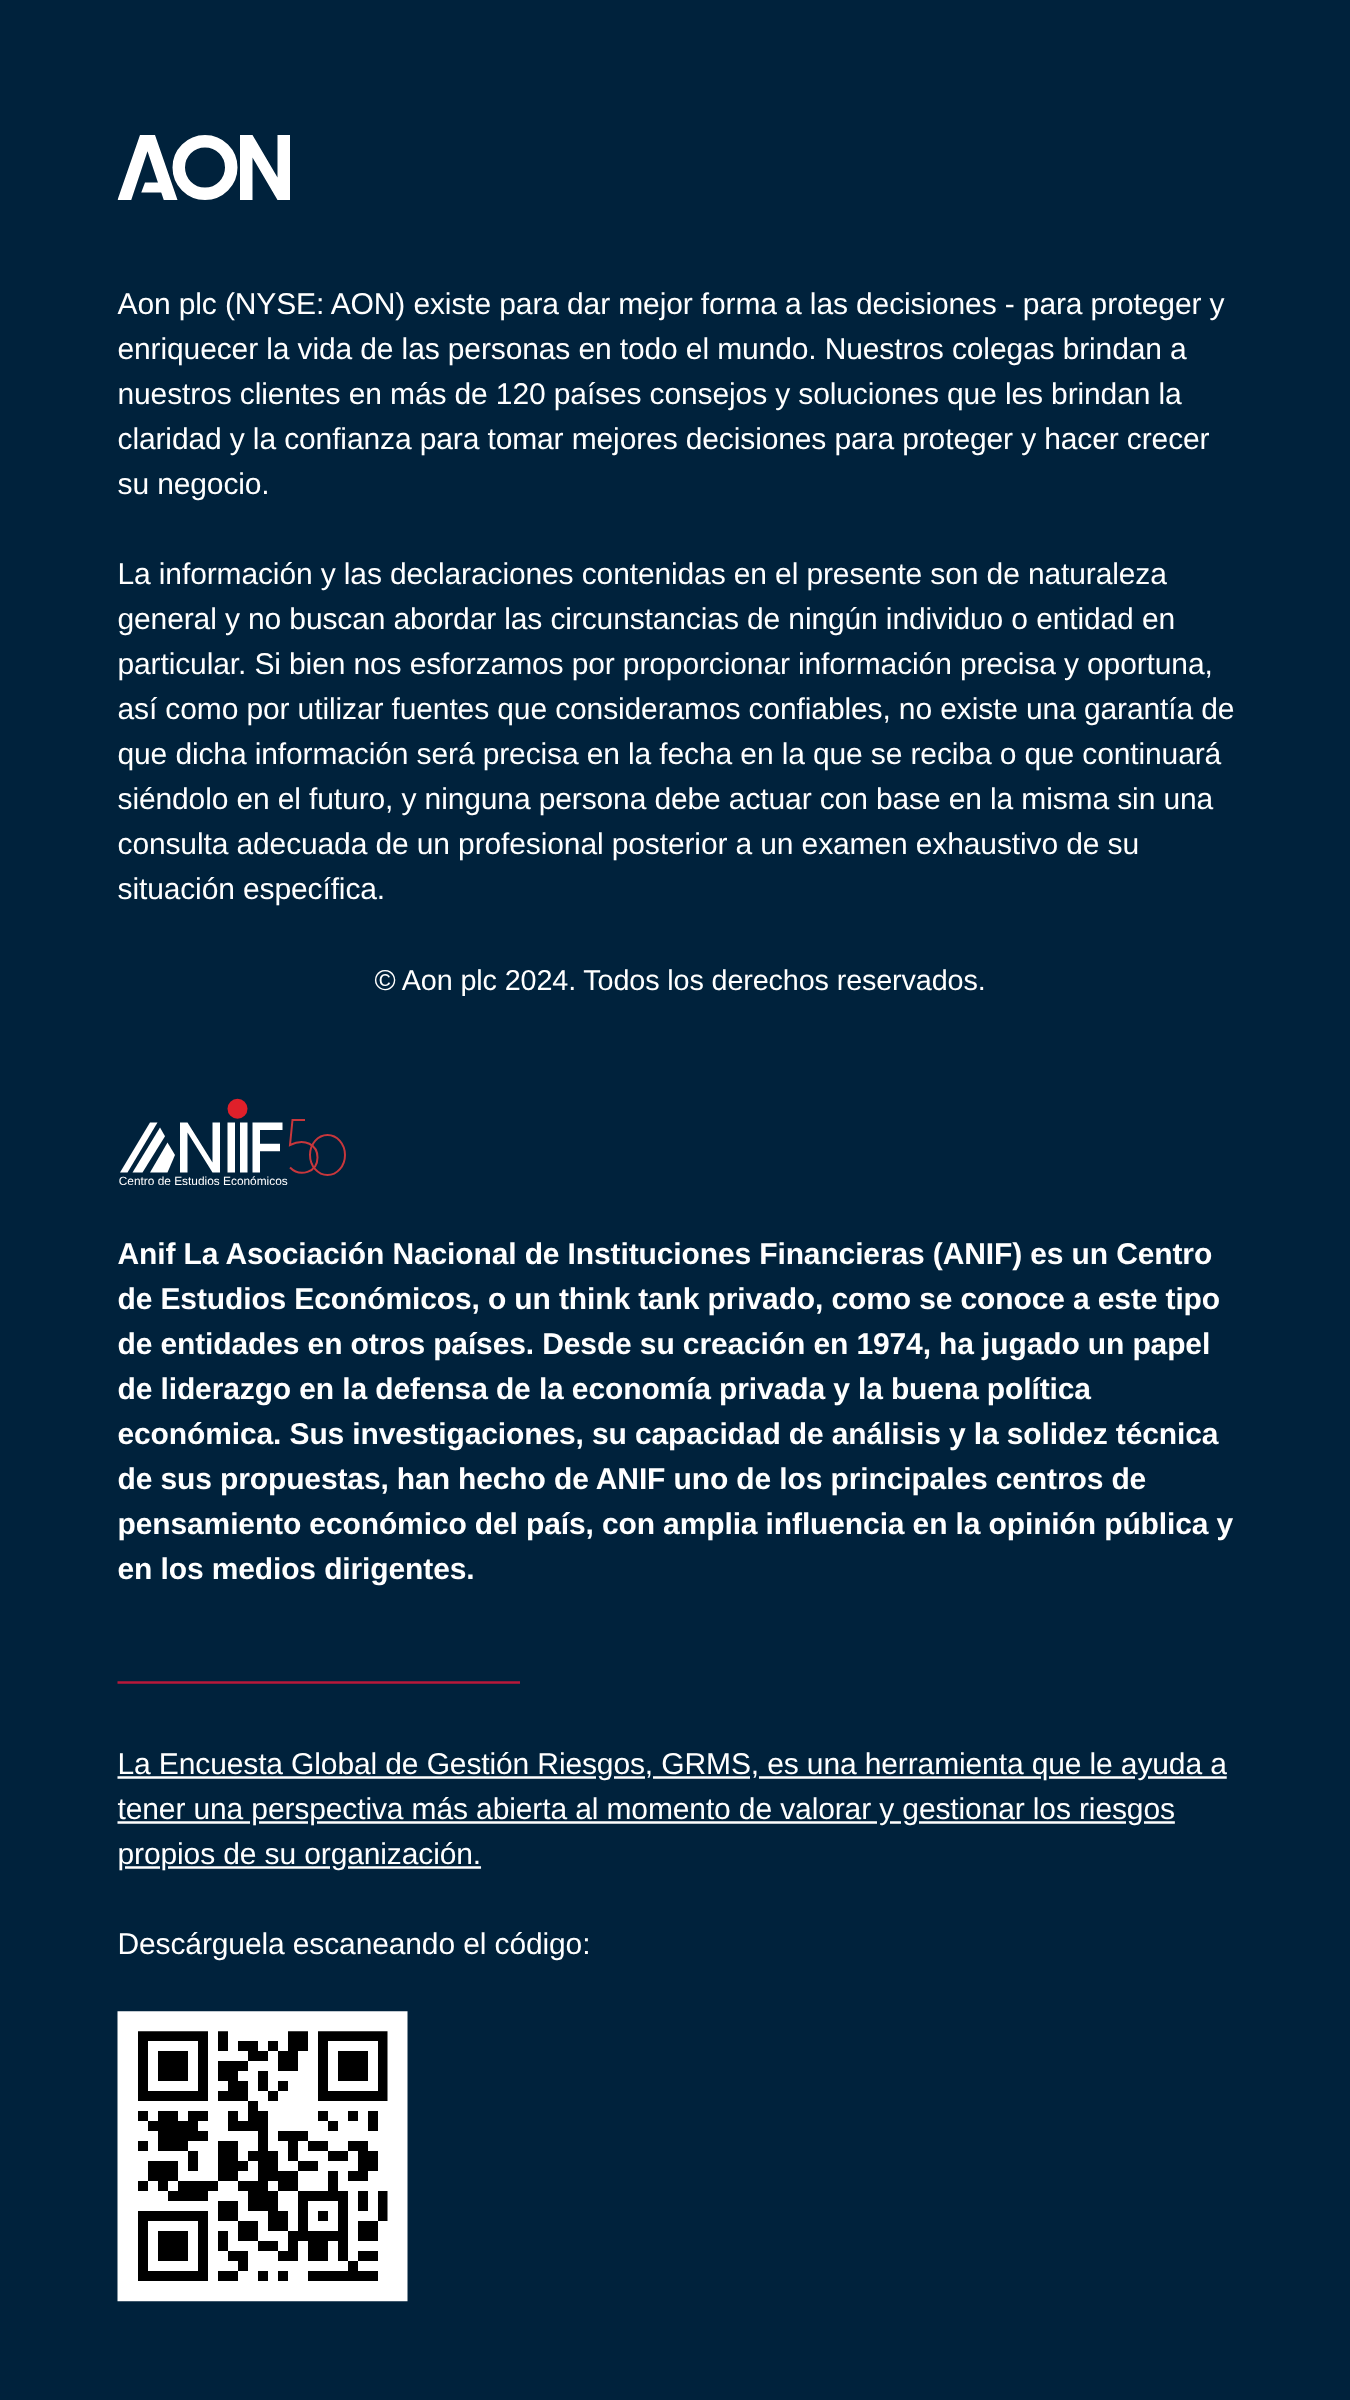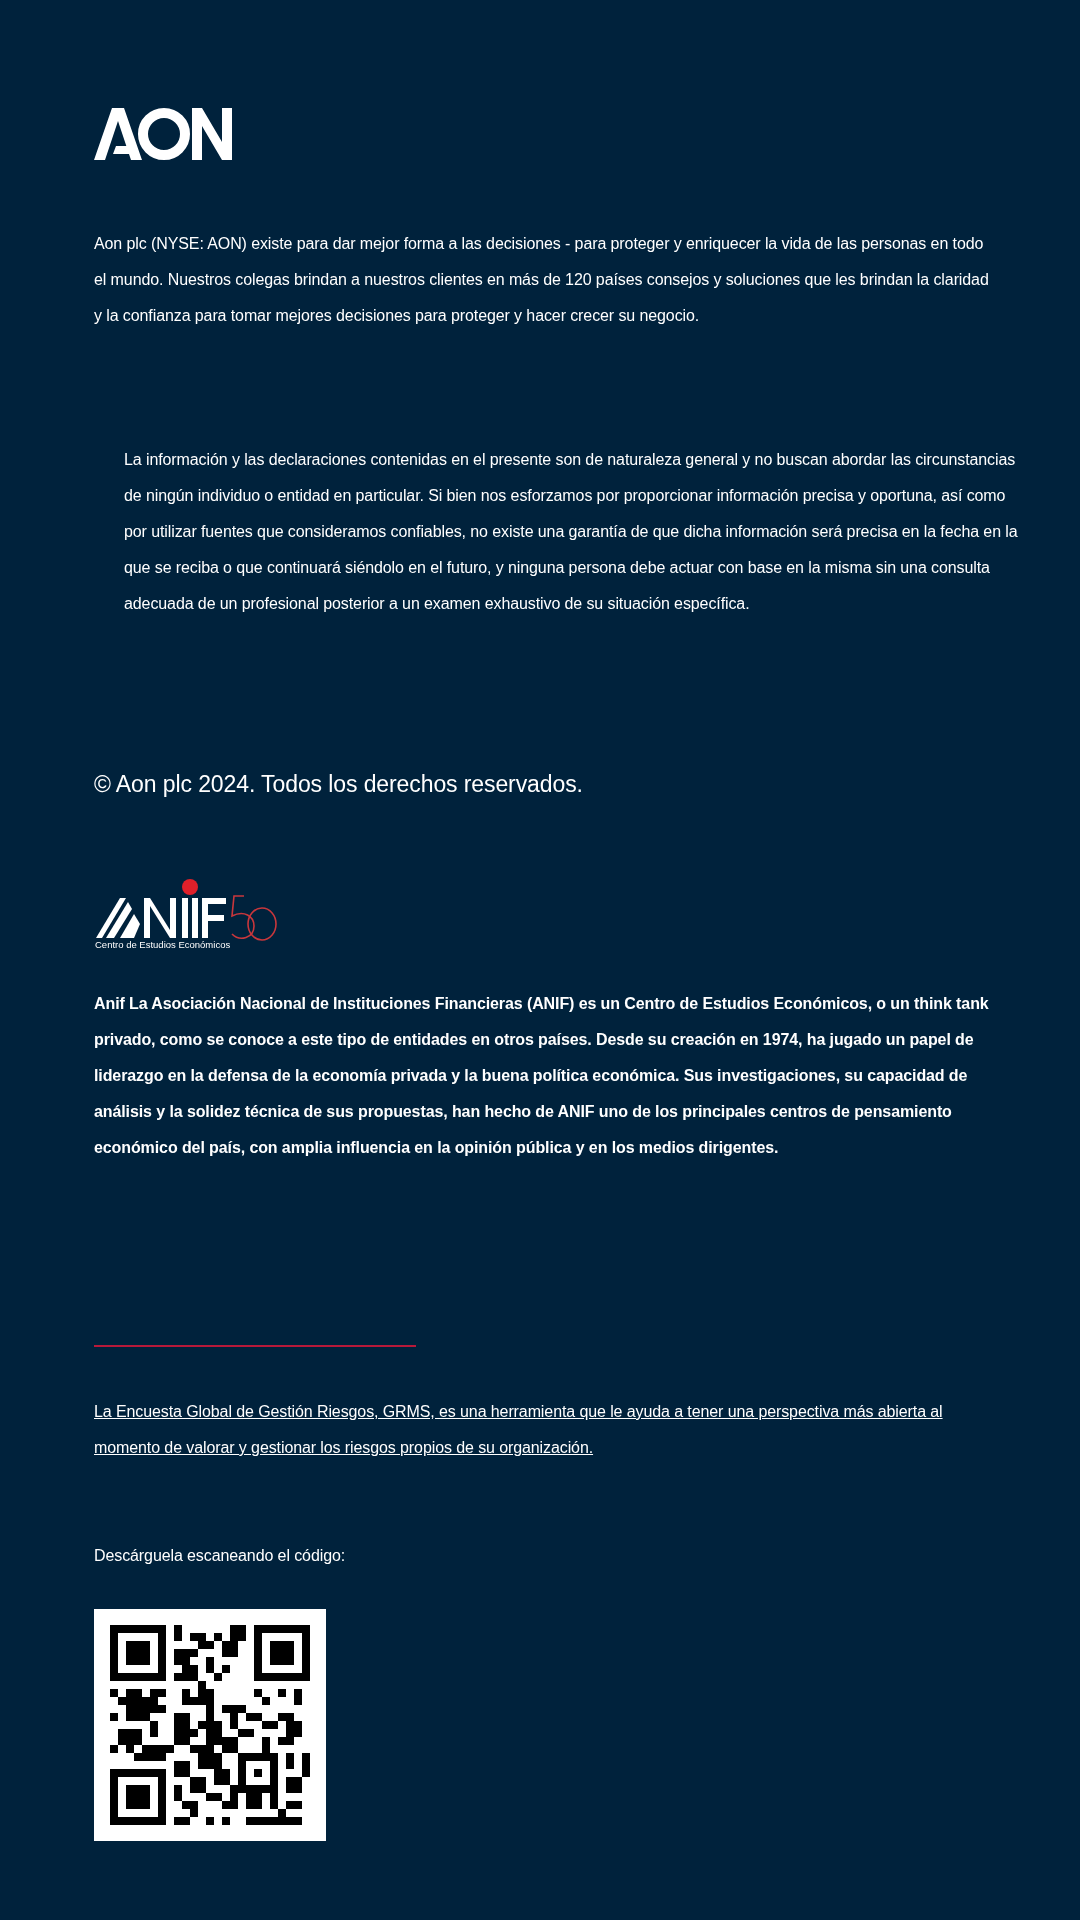--- a/index.html
+++ b/index.html
@@ -7,26 +7,26 @@
     width: 1080px; height: 1920px; overflow: hidden;
     background: #00223c;
     color: #ffffff;
     font-family: "Liberation Sans", "DejaVu Sans", sans-serif;
     position: relative;
   }
   .page { position: absolute; left: 94px; top: 0; width: 900px; }
   .aon-logo { position: absolute; top: 104px; left: 0; height: 60px; }
   .p {
     position: absolute; left: 0; width: 900px;
-    font-size: 16px; line-height: 36px; margin: 0;
+    font-size: 24px; line-height: 36px; margin: 0;
     letter-spacing: -0.1px;
   }
   .p1 { top: 226px; }
-  .p2 { top: 442px; margin-left: 30px; }
-  .copy { top: 766px; font-size: 23px; }
+  .p2 { top: 442px; }
+  .copy { top: 766px; font-size: 23px; text-align: center; }
   .anif-logo { position: absolute; top: 878px; left: 0; width: 190px; height: 70px; }
   .p3 { top: 986px; font-weight: bold; }
   .divider { position: absolute; top: 1345px; left: 0; width: 322px; height: 2px; background: #b8193a; }
   .p4 { top: 1394px; text-decoration: underline; }
   .p5 { top: 1538px; }
   .qr { position: absolute; top: 1609px; left: 0; width: 232px; height: 232px; background: #ffffff; }
   .qr svg { position: absolute; left: 16px; top: 16px; }
 </style>
 </head>
 <body>

